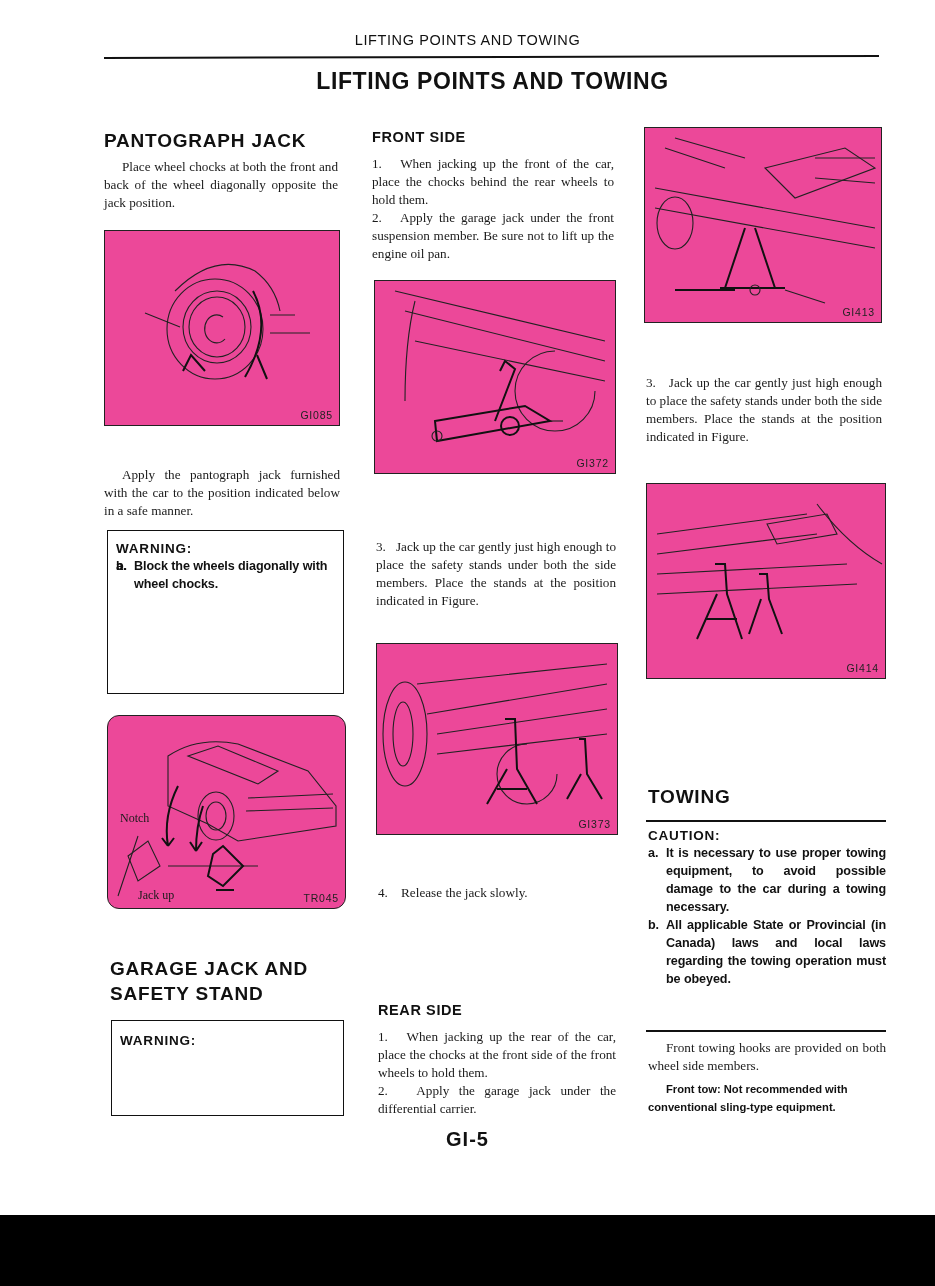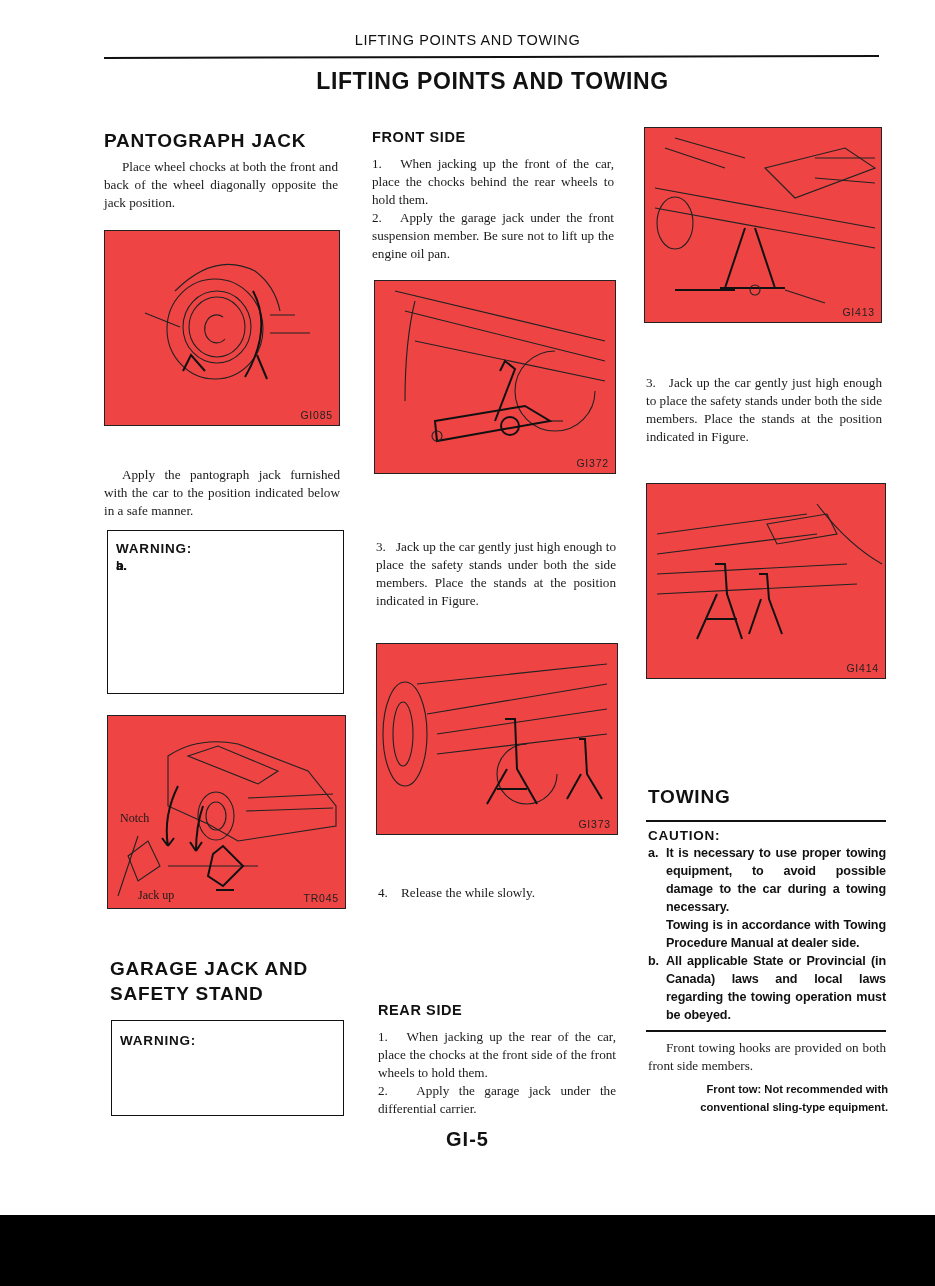--- a/index.html
+++ b/index.html
@@ -8,31 +8,31 @@
     .serif { font-family: "Liberation Serif", "DejaVu Serif", serif; font-size: 13.2px; line-height: 18px; color: #1a1a1a; }
     .sans-b { font-family: "Liberation Sans", "DejaVu Sans", sans-serif; font-weight: bold; }
     .narrow { font-family: "Liberation Sans", sans-serif; font-weight: bold; font-size: 12.6px; line-height: 18px; letter-spacing: -0.1px; transform-origin: left top; }
     .justify { text-align: justify; text-align-last: left; }
     .indent { text-indent: 18px; }
     .running-head { left: 0; width: 935px; top: 32px; text-align: center; font-family: "Liberation Sans", sans-serif; font-size: 14.5px; letter-spacing: 0.6px; }
     .rule-top { left: 104px; width: 775px; top: 56px; height: 2px; background: #111; transform: rotate(-0.15deg); }
     .page-title { left: 0; width: 985px; top: 68px; text-align: center; font-family: "Liberation Sans", sans-serif; font-size: 23px; letter-spacing: 0.6px; }
     .sec-h1 { font-size: 19px; letter-spacing: 0.8px; line-height: 25px; }
     .sec-h2 { font-size: 14.5px; letter-spacing: 0.6px; }
-    .figure { border: 1.3px solid #222; background: #ef4444; }
+    .figure { border: 1.3px solid #222; background: #ec4899; }
     .fig-label { position: absolute; right: 6px; bottom: 4px; font-family: "Liberation Sans", sans-serif; font-size: 10.5px; letter-spacing: 0.8px; color: #222; }
     .figure svg { position: absolute; left: 0; top: 0; }
     .box { border: 1.6px solid #111; padding: 4px 8px 8px 8px; box-sizing: border-box; }
     .box-title { font-family: "Liberation Sans", sans-serif; font-weight: bold; font-size: 13.5px; letter-spacing: 0.8px; margin-bottom: 1px; }
     .li { position: relative; padding-left: 18px; }
     .li .mk { position: absolute; left: 0; top: 0; }
     .hr { height: 2px; background: #111; }
     .bottom-bar { left: 0; top: 1215px; width: 935px; height: 71px; background: #000; }
     .page-num { left: 0; width: 935px; top: 1128px; text-align: center; font-family: "Liberation Sans", sans-serif; font-weight: bold; font-size: 20px; letter-spacing: 1px; }
-    .small-b { font-family: "Liberation Sans", sans-serif; font-weight: bold; font-size: 11.2px; line-height: 18px; text-align: right; }
+    .small-b { font-family: "Liberation Sans", sans-serif; font-weight: bold; font-size: 11.2px; line-height: 18px; }
     .stroke { fill: none; stroke: #222; stroke-width: 1.1; }
     .stroke-b { fill: none; stroke: #111; stroke-width: 2; }
   </style>
 </head>
 <body>
 
 <div class="abs running-head">LIFTING POINTS AND TOWING</div>
 <div class="abs rule-top"></div>
 <div class="abs page-title sans-b">LIFTING POINTS AND TOWING</div>
 
@@ -56,24 +56,25 @@
 
 <div class="abs serif justify indent" style="left:104px; top:466px; width:236px;">Apply the pantograph jack furnished with the car to the position indicated below in a safe manner.</div>
 
 <div class="abs box" style="left:107px; top:530px; width:237px; height:164px; padding-top:10px;">
   <div class="box-title">WARNING:</div>
   <div class="narrow li">
     <span class="mk">a.</span>
   </div>
   <div class="narrow li">
     <span class="mk">b.</span>
+    <span>Block the wheels diagonally with wheel chocks.</span>
   </div>
 </div>
 
-<div class="abs figure" style="left:107px; top:715px; width:237px; height:192px;">
+<div class="abs figure" style="left:107px; top:715px; width:237px; height:192px;border-radius:12px;">
   <svg width="237" height="192" viewBox="0 0 237 192">
     <path class="stroke" d="M60 40 Q 90 20 130 28 L 200 55 L 228 90 L 228 110 L 130 125 L 100 108 L 60 90 Z"></path>
     <path class="stroke" d="M80 40 L 110 30 L 170 55 L 150 68 Z"></path>
     <path class="stroke" d="M140 82 L 225 78 M 138 95 L 225 92"></path>
     <ellipse class="stroke" cx="108" cy="100" rx="18" ry="24"></ellipse>
     <ellipse class="stroke" cx="108" cy="100" rx="10" ry="14"></ellipse>
     <path class="stroke-b" d="M70 70 Q 55 100 60 130 M 60 130 L 54 122 M 60 130 L 66 122"></path>
     <path class="stroke-b" d="M95 90 Q 88 110 88 135 M 88 135 L 82 126 M 88 135 L 94 126"></path>
     <path class="stroke" d="M60 150 L 150 150"></path>
     <path class="stroke-b" d="M105 138 L 115 130 L 135 150 L 115 170 L 100 160 Z"></path>
@@ -125,21 +126,21 @@
     <ellipse class="stroke" cx="26" cy="90" rx="10" ry="32"></ellipse>
     <path class="stroke" d="M40 40 L 230 20 M 50 70 L 230 40 M 60 90 L 230 65 M 60 110 L 230 90"></path>
     <path class="stroke" d="M150 100 A 30 30 0 1 0 180 130"></path>
     <path class="stroke-b" d="M128 75 L 138 75 L 140 125 L 160 160 M 130 125 L 110 160 M 120 145 L 150 145"></path>
     <path class="stroke-b" d="M202 95 L 208 95 L 210 130 L 225 155 M 204 130 L 190 155"></path>
   </svg>
   <span class="fig-label">GI373</span>
 </div>
 
 <div class="abs serif" style="left:378px; top:884px; width:240px;">
-  <span>4.</span>&nbsp;&nbsp;&nbsp;&nbsp;<span>Release the while slowly.</span>
+  <span>4.</span>&nbsp;&nbsp;&nbsp;&nbsp;<span>Release the jack slowly.</span>
 </div>
 
 <div class="abs sans-b sec-h2" style="left:378px; top:1002px;">REAR SIDE</div>
 <div class="abs serif justify" style="left:378px; top:1028px; width:238px;">
   <span>1.</span>&nbsp;&nbsp;&nbsp;<span>When jacking up the rear of the car, place the chocks at the front side of the front wheels to hold them.</span>
 </div>
 <div class="abs serif justify" style="left:378px; top:1082px; width:238px;">
   <span>2.</span>&nbsp;&nbsp;&nbsp;<span>Apply the garage jack under the differential carrier.</span>
 </div>
 
@@ -173,26 +174,25 @@
 </div>
 
 <div class="abs sans-b sec-h1" style="left:648px; top:784px;">TOWING</div>
 <div class="abs hr" style="left:646px; top:820px; width:240px;"></div>
 
 <div class="abs" style="left:648px; top:828px; width:238px;">
   <div class="box-title">CAUTION:</div>
   <div class="narrow li justify">
     <span class="mk">a.</span>
     <div>It is necessary to use proper towing equipment, to avoid possible damage to the car during a towing necessary.</div>
-    <div>Towing is in accordance with Towing Procedure Manual at dealer side.</div>
   </div>
   <div class="narrow li justify">
     <span class="mk">b.</span>
     <div>All applicable State or Provincial (in Canada) laws and local laws regarding the towing operation must be obeyed.</div>
   </div>
 </div>
 
 <div class="abs hr" style="left:646px; top:1030px; width:240px;"></div>
-<div class="abs serif justify indent" style="left:648px; top:1039px; width:238px;">Front towing hooks are provided on both front side members.</div>
+<div class="abs serif justify indent" style="left:648px; top:1039px; width:238px;">Front towing hooks are provided on both wheel side members.</div>
 <div class="abs small-b" style="left:648px; top:1080px; width:240px; text-indent:18px;">Front tow: Not recommended with conventional sling-type equipment.</div>
 
 <div class="abs page-num">GI-5</div>
 <div class="abs bottom-bar"></div>
 
 </body></html>

